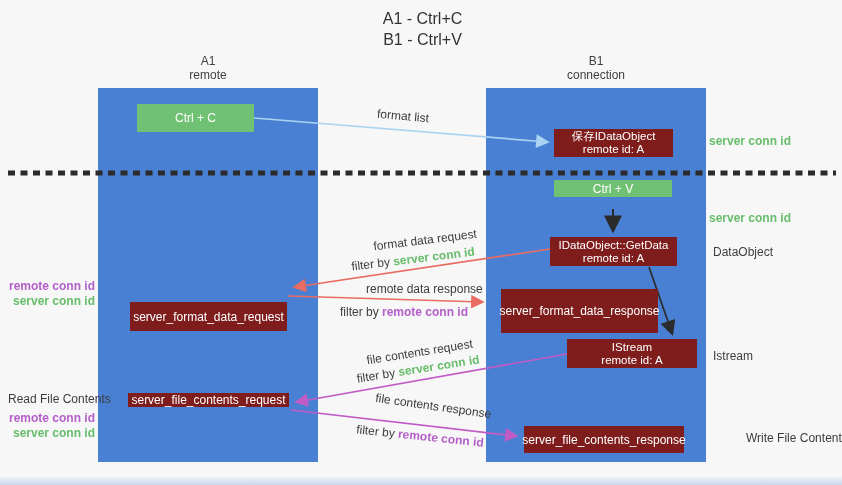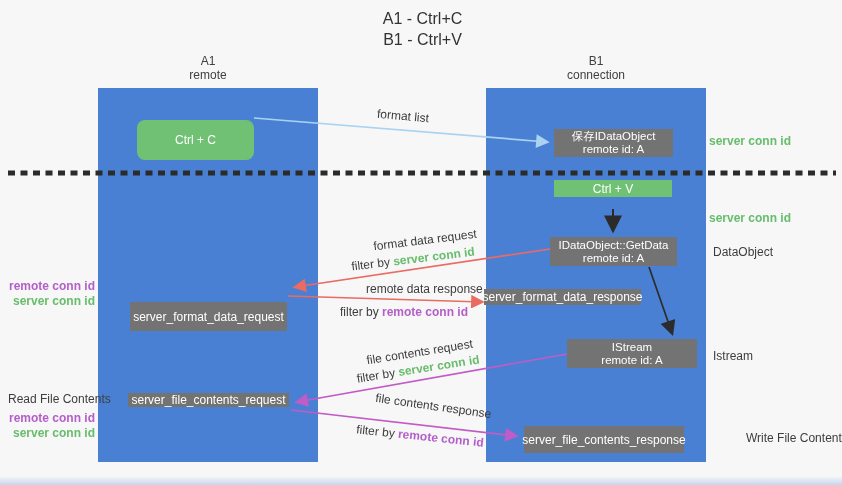--- a/index.html
+++ b/index.html
@@ -14,21 +14,21 @@
   .lane-right{left:486px;}
   .title{position:absolute; left:330px; top:8px; width:185px; text-align:center;
          font-size:16px; color:#333; line-height:21px;}
   .lane-header{position:absolute; top:54px; width:220px; text-align:center;
                font-size:12px; color:#404040; line-height:14px;}
   .node{position:absolute; display:flex; flex-direction:column; align-items:center;
         justify-content:center; color:#fff; text-align:center; font-size:12px;
         line-height:14px; box-sizing:border-box;}
   .node.small{font-size:11.5px; line-height:13px;}
   .green{background:#71c175;}
-  .orange{background:#737373;}
+  .orange{background:#7f1d1d;}
   .lbl{position:absolute; font-size:12px; white-space:nowrap; color:#3d3d3d;}
   .lbl.bold{font-weight:bold;}
   .green-text{color:#67bd6b; font-weight:bold;}
   .purple-text{color:#b45fc9; font-weight:bold;}
   .side-right{left:709px;}
   .left-pair{position:absolute; width:95px; text-align:right; font-size:12px;
              line-height:15px; font-weight:bold;}
   svg.overlay{position:absolute; left:0; top:0; pointer-events:none;}
   .bottom-strip{position:absolute; left:0; bottom:0; width:842px; height:9px;
                 background:linear-gradient(to bottom, rgba(74,128,211,0), rgba(74,128,211,0.28));}
@@ -73,21 +73,21 @@
     <line x1="8" y1="173" x2="836" y2="173" stroke="#2b2b2b" stroke-width="5" stroke-dasharray="7 5.5"></line>
     <line x1="254" y1="118" x2="547" y2="142" stroke="#a9d3f0" stroke-width="1.7" marker-end="url(#mh-blue)"></line>
     <line x1="613" y1="209" x2="613" y2="230" stroke="#2b2b2b" stroke-width="2" marker-end="url(#mh-blk)"></line>
     <line x1="550" y1="249" x2="295" y2="287" stroke="#e96b61" stroke-width="1.7" marker-end="url(#mh-red)"></line>
     <line x1="288" y1="296" x2="482" y2="302" stroke="#e96b61" stroke-width="1.7" marker-end="url(#mh-red)"></line>
     <line x1="649" y1="267" x2="672" y2="333" stroke="#2b2b2b" stroke-width="1.7" marker-end="url(#mh-blk)"></line>
     <line x1="567" y1="354" x2="297" y2="402" stroke="#c15bc6" stroke-width="1.7" marker-end="url(#mh-mag)"></line>
     <line x1="291" y1="410" x2="516" y2="436" stroke="#c15bc6" stroke-width="1.7" marker-end="url(#mh-mag)"></line>
   </svg>
 
-  <div class="node green" style="left:137px; top:120px; width:117px; height:40px;border-radius:8px;">
+  <div class="node green" style="left:137px; top:104px; width:117px; height:28px;">
     <span>Ctrl + C</span>
   </div>
 
   <div class="node orange small" style="left:554px; top:129px; width:119px; height:28px;">
     <span>保存IDataObject</span>
     <span>remote id: A</span>
   </div>
 
   <div class="node green" style="left:554px; top:180px; width:118px; height:17px;">
     <span>Ctrl + V</span>
@@ -95,21 +95,21 @@
 
   <div class="node orange small" style="left:550px; top:237px; width:127px; height:29px;">
     <span>IDataObject::GetData</span>
     <span>remote id: A</span>
   </div>
 
   <div class="node orange" style="left:130px; top:276px; width:157px; height:29px;margin-top:26px;">
     <span>server_format_data_request</span>
   </div>
 
-  <div class="node orange" style="left:484px; top:289px; width:157px; height:16px;">
+  <div class="node orange" style="left:501px; top:289px; width:157px; height:44px;">
     <span>server_format_data_response</span>
   </div>
 
   <div class="node orange small" style="left:567px; top:339px; width:130px; height:29px;">
     <span>IStream</span>
     <span>remote id: A</span>
   </div>
 
   <div class="node orange" style="left:128px; top:393px; width:161px; height:14px;">
     <span>server_file_contents_request</span>

